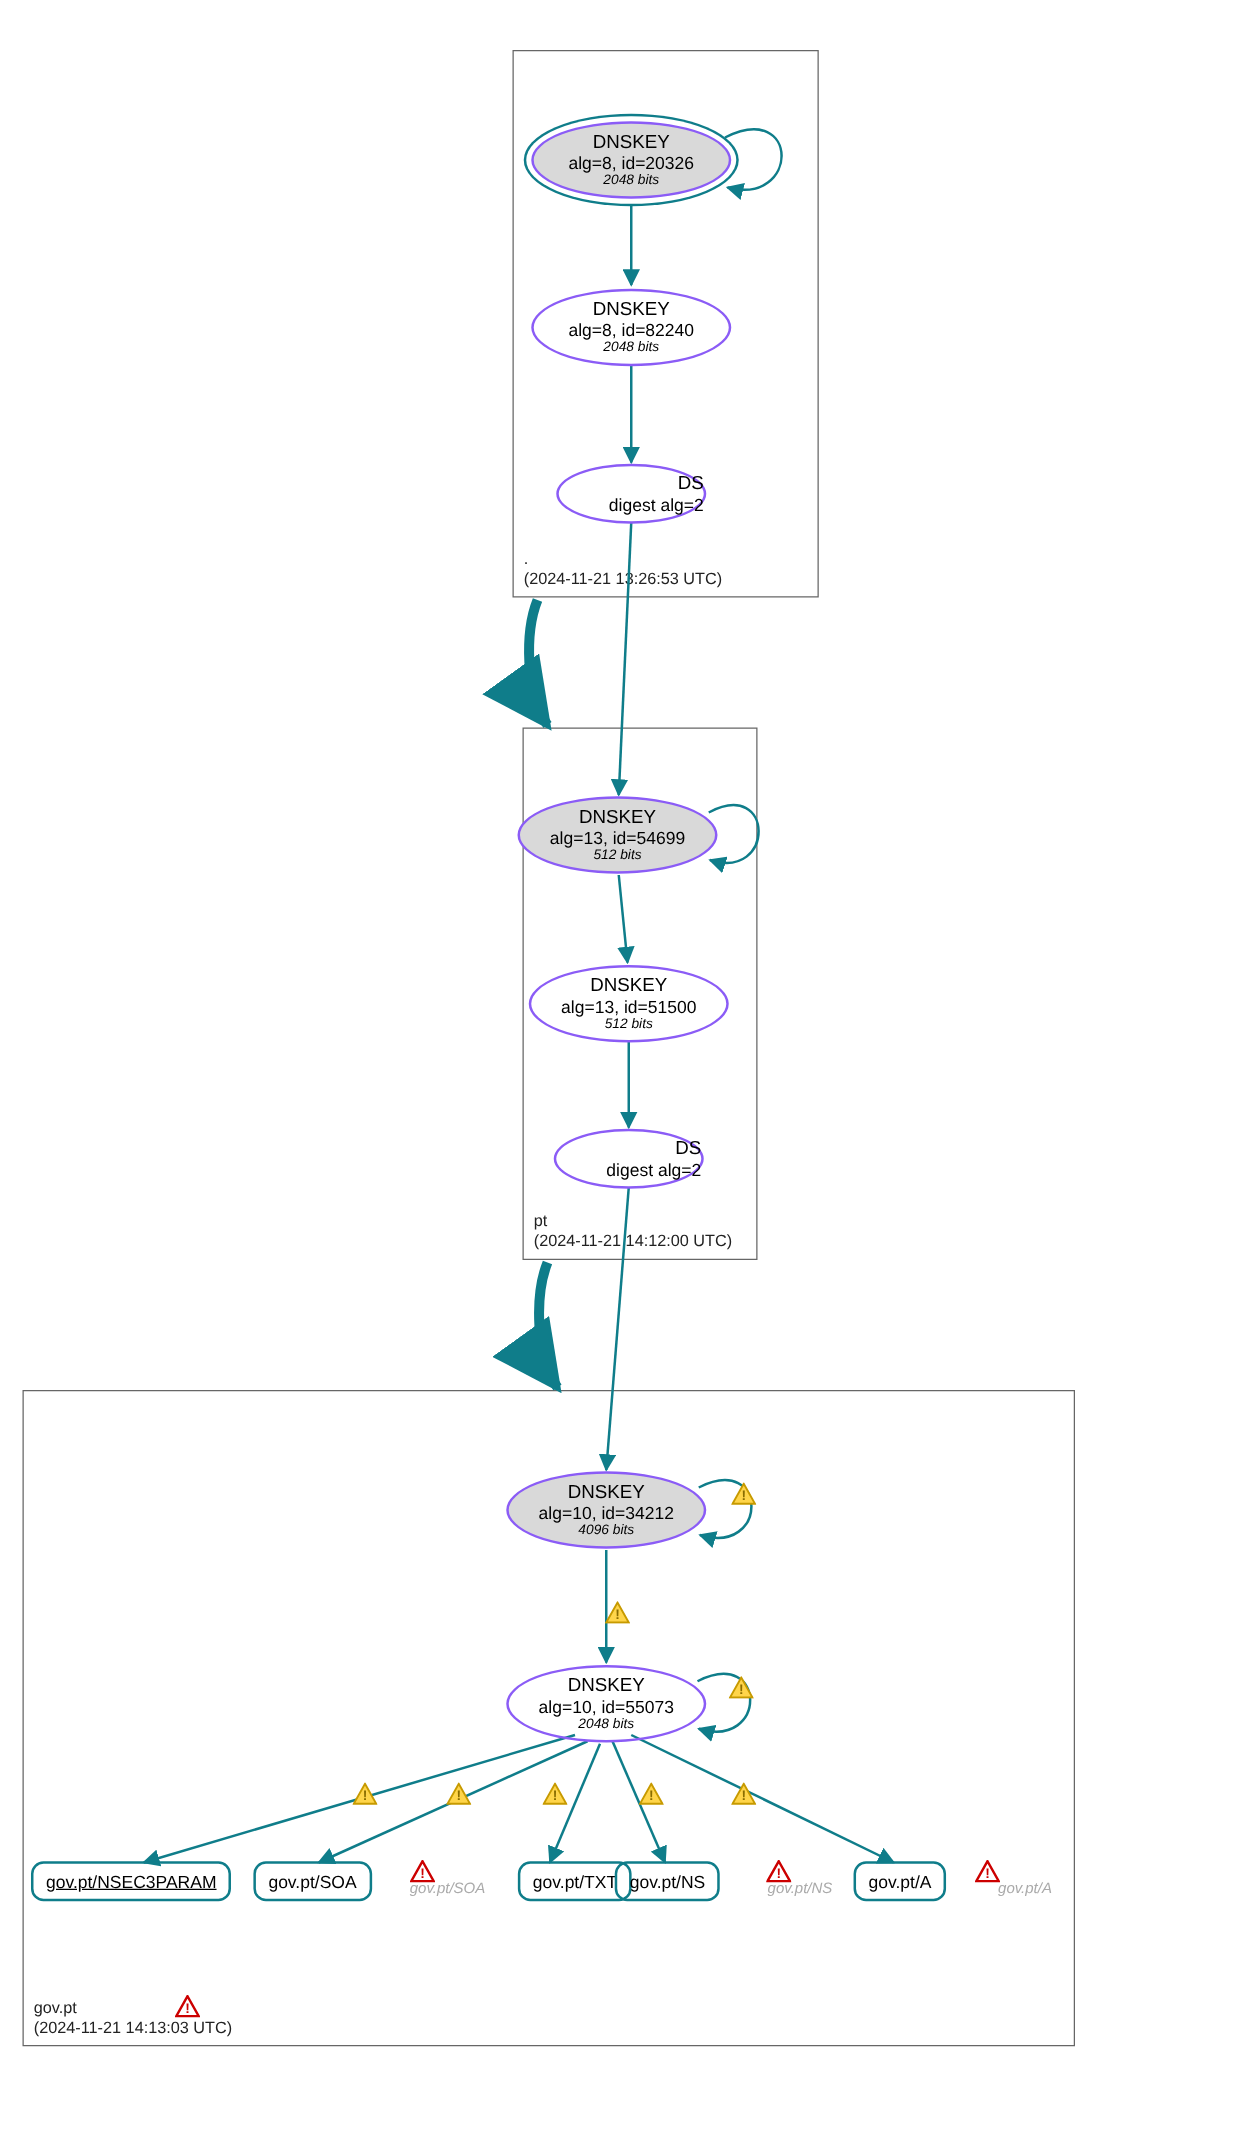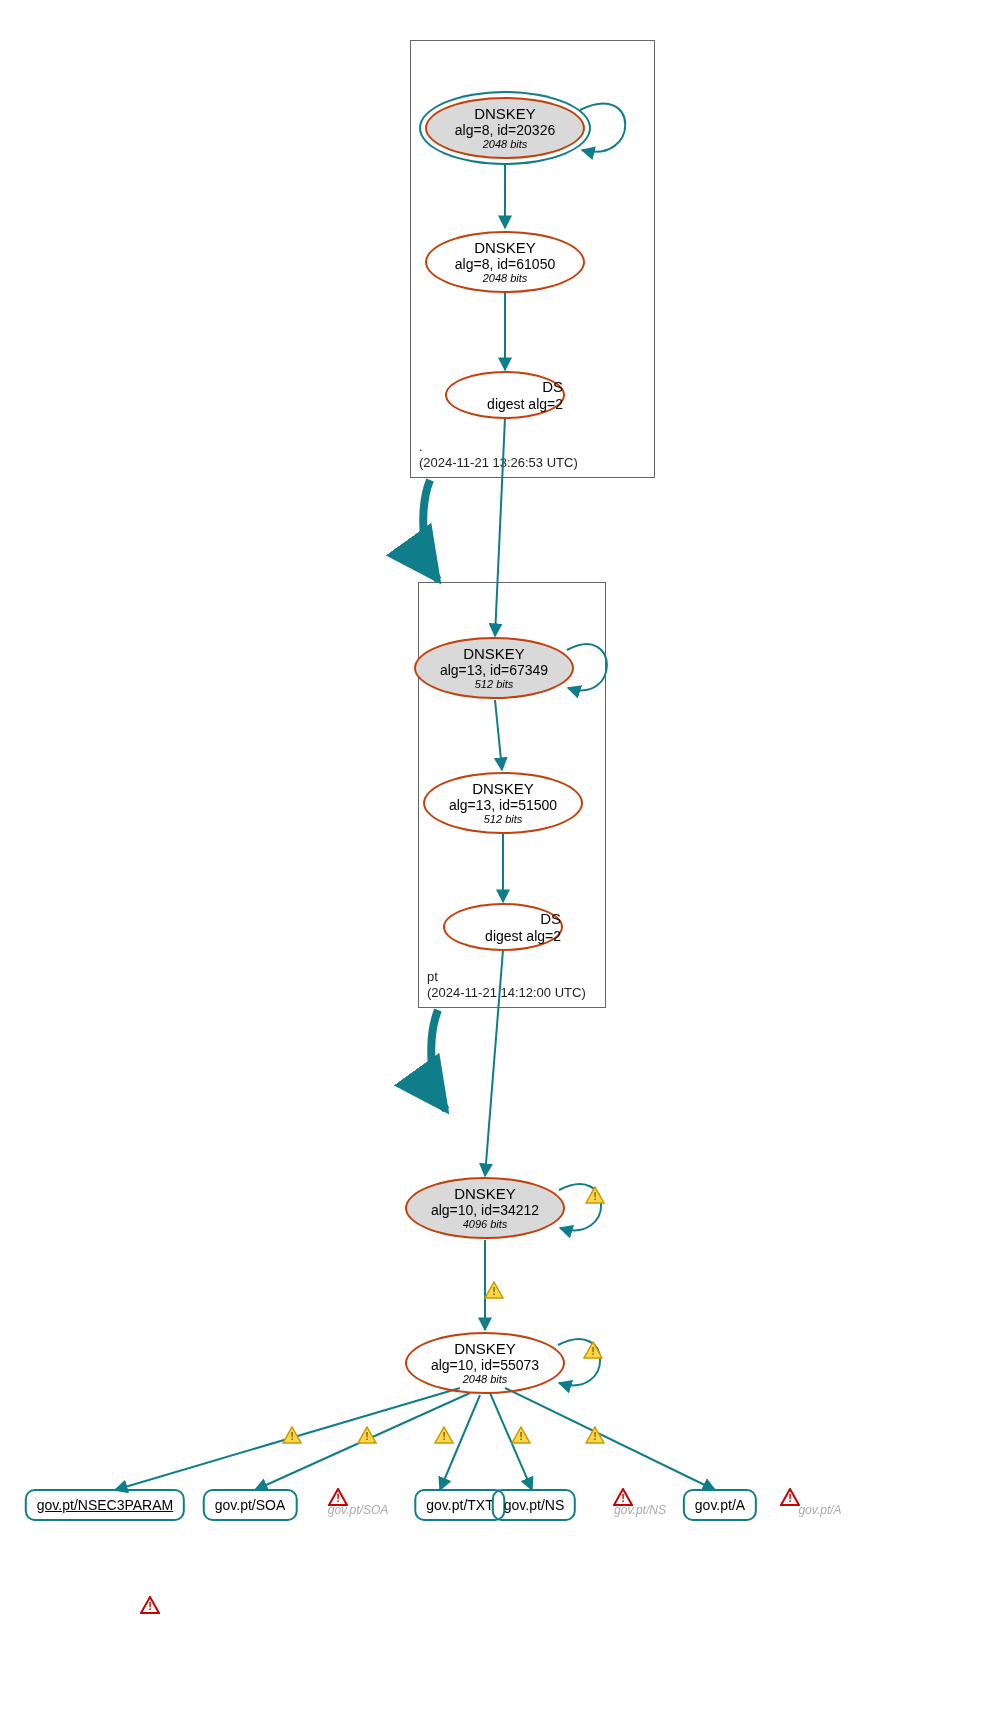--- a/index.html
+++ b/index.html
@@ -45,21 +45,21 @@
     display: flex;
     flex-direction: column;
     align-items: center;
     justify-content: center;
     font-size: 13px;
     line-height: 1.15;
   }
   .ellipse {
     width: 160px;
     height: 62px;
-    border: 2px solid #c2410c;
+    border: 2px solid #8b5cf6;
     border-radius: 50%;
   }
   .ellipse.filled { background: #d9d9d9; }
   .ellipse.double {
     box-shadow: 0 0 0 4px #fff, 0 0 0 6px #0f7d8a;
     background: #d9d9d9;
   }
   .ellipse.ds {
     width: 120px;
     height: 48px;
@@ -107,20 +107,26 @@
     </div>
   </div>
 
   <div class="zone" style="left:418px; top:582px; width:188px; height:426px;">
     <div class="zone-label">
       <span class="zn">pt</span>
       <span class="zt">(2024-11-21 14:12:00 UTC)</span>
     </div>
   </div>
 
+  <div class="zone" style="left:18px; top:1112px; width:842px; height:525px;">
+    <div class="zone-label">
+      <span class="zn">gov.pt</span>
+      <span class="zt">(2024-11-21 14:13:03 UTC)</span>
+    </div>
+  </div>
 
   <svg class="edges" viewBox="0 0 1000 1725">
     <defs>
       <marker id="ah" viewBox="0 0 10 10" refX="9" refY="5" markerWidth="7" markerHeight="7" orient="auto-start-reverse">
         <path d="M0,0 L10,5 L0,10 z" fill="#0f7d8a"></path>
       </marker>
     </defs>
 
     <path d="M580,110 C640,80 640,165 582,150" fill="none" stroke="#0f7d8a" stroke-width="2" marker-end="url(#ah)"></path>
     <path d="M567,650 C620,622 620,705 568,688" fill="none" stroke="#0f7d8a" stroke-width="2" marker-end="url(#ah)"></path>
@@ -148,31 +154,31 @@
     <line x1="505" y1="1388" x2="715" y2="1490" stroke="#0f7d8a" stroke-width="2" marker-end="url(#ah)"></line>
   </svg>
 
   <div class="node ellipse double" style="left:505px; top:128px;">
     <div class="t1">DNSKEY</div>
     <div class="t2">alg=8, id=20326</div>
     <div class="t3">2048 bits</div>
   </div>
   <div class="node ellipse" style="left:505px; top:262px;">
     <div class="t1">DNSKEY</div>
-    <div class="t2">alg=8, id=61050</div>
+    <div class="t2">alg=8, id=82240</div>
     <div class="t3">2048 bits</div>
   </div>
   <div class="node ellipse ds" style="left:505px; top:395px;">
     <div class="t1">DS</div>
     <div class="t2">digest alg=2</div>
   </div>
 
   <div class="node ellipse filled" style="left:494px; top:668px;">
     <div class="t1">DNSKEY</div>
-    <div class="t2">alg=13, id=67349</div>
+    <div class="t2">alg=13, id=54699</div>
     <div class="t3">512 bits</div>
   </div>
   <div class="node ellipse" style="left:503px; top:803px;">
     <div class="t1">DNSKEY</div>
     <div class="t2">alg=13, id=51500</div>
     <div class="t3">512 bits</div>
   </div>
   <div class="node ellipse ds" style="left:503px; top:927px;">
     <div class="t1">DS</div>
     <div class="t2">digest alg=2</div>

